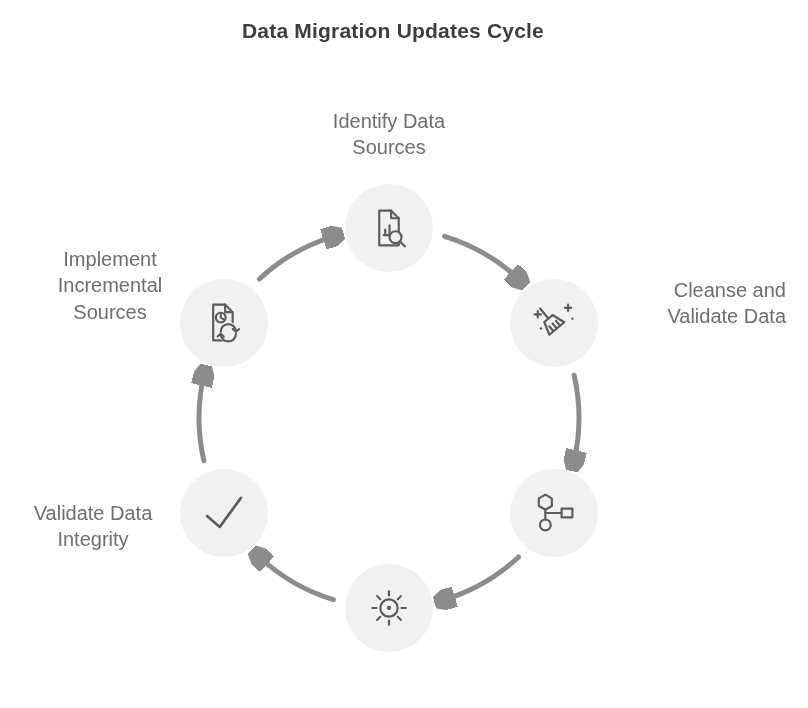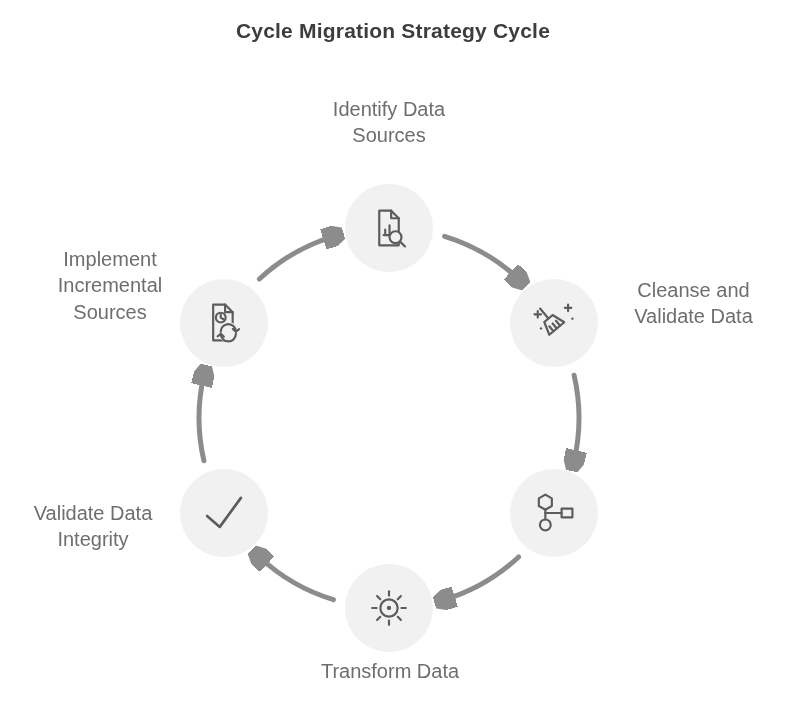--- a/index.html
+++ b/index.html
@@ -43,28 +43,28 @@
     stroke-linejoin:round;
   }
   .label{
     position:absolute;
     color:#6e6e6e;
     font-size:20px;
     line-height:1.32;
     white-space:pre-line;
   }
   .center{text-align:center;}
-  .left{text-align:center;}
+  .left{text-align:right;}
 </style>
 </head>
 <body>
 
 <div class="canvas">
 
-  <div class="title">Cycle Migration Strategy Cycle</div>
+  <div class="title">Data Migration Updates Cycle</div>
 
   <svg class="arrows" width="808" height="708" viewBox="0 0 808 708">
     <defs>
       <marker id="ah" viewBox="0 0 10 10" refX="5" refY="5" markerWidth="4.2" markerHeight="4.2" orient="auto" markerUnits="strokeWidth">
         <path d="M0,0 L10,5 L0,10 L2.6,5 Z" fill="#8c8c8c" stroke="none"></path>
       </marker>
     </defs>
     <path d="M444.6,236.3 A190,190 0 0 1 518.6,279.0" marker-end="url(#ah)"></path>
     <path d="M574.1,375.3 A190,190 0 0 1 574.1,460.8" marker-end="url(#ah)"></path>
     <path d="M518.6,557.0 A190,190 0 0 1 444.6,599.7" marker-end="url(#ah)"></path>
@@ -135,28 +135,27 @@
       <circle cx="21" cy="19" r="4.5"></circle>
       <path d="M21,16.5 V19 L23.5,20.5"></path>
       <circle cx="28" cy="32.5" r="9.5" fill="#f1f1f2" stroke="none"></circle>
       <path d="M21,32 A7,7 0 0 1 35,32"></path>
       <path d="M35,32 L32.2,29.4 M35,32 L37.9,29.7"></path>
       <path d="M35,34 A7,7 0 0 1 21,34"></path>
       <path d="M21,34 L23.8,36.6 M21,34 L18.1,36.3"></path>
     </svg>
   </div>
 
-  <div class="label center" style="left:289px;top:96px;width:200px">Identify Data
+  <div class="label center" style="left:289px;top:108px;width:200px">Identify Data
 Sources</div>
 
   <div class="label left" style="left:601px;top:277px;width:185px">Cleanse and
 Validate Data</div>
 
 
-  <div class="label center" style="left:290px;top:658px;width:200px">Transform Data</div>
 
   <div class="label center" style="left:13px;top:500px;width:160px">Validate Data
 Integrity</div>
 
   <div class="label center" style="left:30px;top:246px;width:160px">Implement
 Incremental
 Sources</div>
 
 </div>
 

